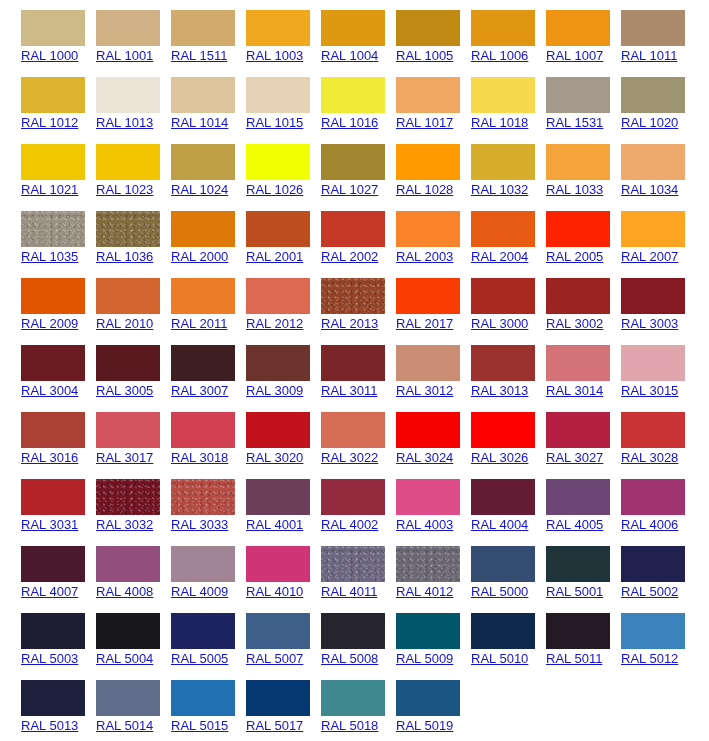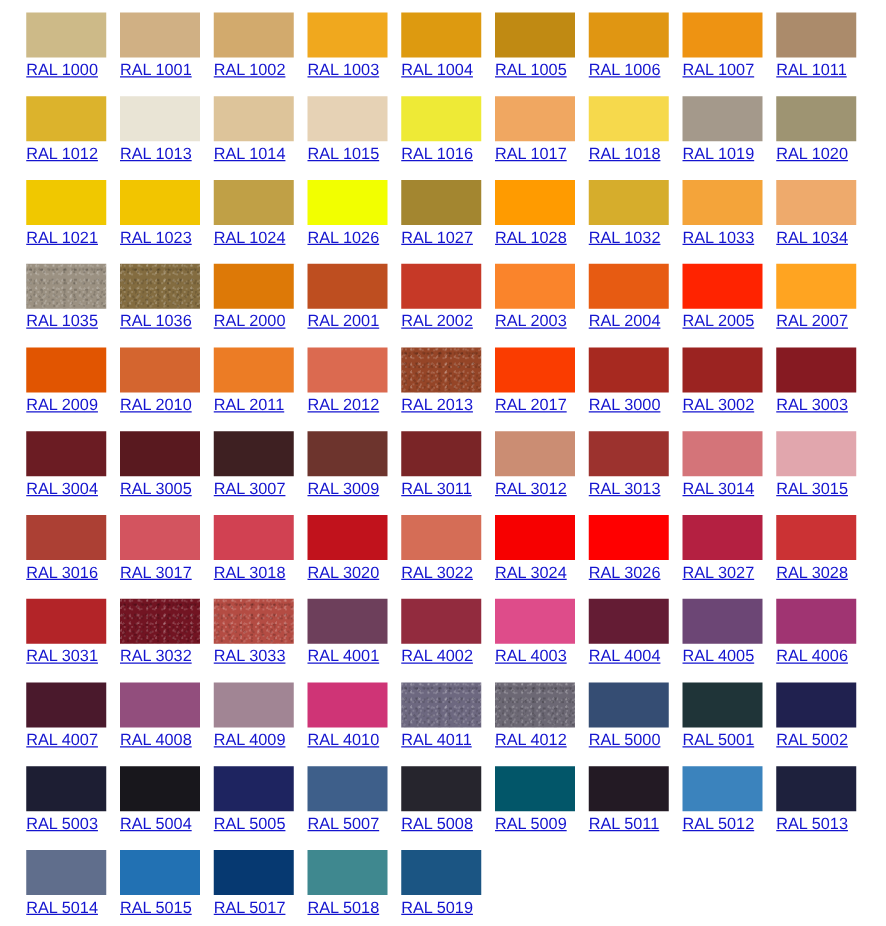--- a/index.html
+++ b/index.html
@@ -70,21 +70,21 @@
     <div class="swatch-cell">
       <div class="swatch-chip" style="background-color: rgb(205, 186, 136);"></div>
       <a class="swatch-label">RAL 1000</a>
     </div>
     <div class="swatch-cell">
       <div class="swatch-chip" style="background-color: rgb(208, 176, 132);"></div>
       <a class="swatch-label">RAL 1001</a>
     </div>
     <div class="swatch-cell">
       <div class="swatch-chip" style="background-color: rgb(210, 170, 109);"></div>
-      <a class="swatch-label">RAL 1002</a>
+      <a class="swatch-label">RAL 1511</a>
     </div>
     <div class="swatch-cell">
       <div class="swatch-chip" style="background-color: rgb(240, 168, 30);"></div>
       <a class="swatch-label">RAL 1003</a>
     </div>
     <div class="swatch-cell">
       <div class="swatch-chip" style="background-color: rgb(221, 154, 16);"></div>
       <a class="swatch-label">RAL 1004</a>
     </div>
     <div class="swatch-cell">
@@ -126,21 +126,21 @@
     <div class="swatch-cell">
       <div class="swatch-chip" style="background-color: rgb(240, 167, 97);"></div>
       <a class="swatch-label">RAL 1017</a>
     </div>
     <div class="swatch-cell">
       <div class="swatch-chip" style="background-color: rgb(246, 217, 76);"></div>
       <a class="swatch-label">RAL 1018</a>
     </div>
     <div class="swatch-cell">
       <div class="swatch-chip" style="background-color: rgb(164, 153, 139);"></div>
-      <a class="swatch-label">RAL 1019</a>
+      <a class="swatch-label">RAL 1531</a>
     </div>
     <div class="swatch-cell">
       <div class="swatch-chip" style="background-color: rgb(158, 148, 114);"></div>
       <a class="swatch-label">RAL 1020</a>
     </div>
     <div class="swatch-cell">
       <div class="swatch-chip" style="background-color: rgb(240, 200, 0);"></div>
       <a class="swatch-label">RAL 1021</a>
     </div>
     <div class="swatch-cell">
@@ -407,20 +407,24 @@
       <div class="swatch-chip" style="background-color: rgb(62, 95, 138);"></div>
       <a class="swatch-label">RAL 5007</a>
     </div>
     <div class="swatch-cell">
       <div class="swatch-chip" style="background-color: rgb(38, 37, 45);"></div>
       <a class="swatch-label">RAL 5008</a>
     </div>
     <div class="swatch-cell">
       <div class="swatch-chip" style="background-color: rgb(2, 86, 105);"></div>
       <a class="swatch-label">RAL 5009</a>
+    </div>
+    <div class="swatch-cell">
+      <div class="swatch-chip" style="background-color: rgb(14, 41, 75);"></div>
+      <a class="swatch-label">RAL 5010</a>
     </div>
     <div class="swatch-cell">
       <div class="swatch-chip" style="background-color: rgb(35, 26, 36);"></div>
       <a class="swatch-label">RAL 5011</a>
     </div>
     <div class="swatch-cell">
       <div class="swatch-chip" style="background-color: rgb(59, 131, 189);"></div>
       <a class="swatch-label">RAL 5012</a>
     </div>
     <div class="swatch-cell">

